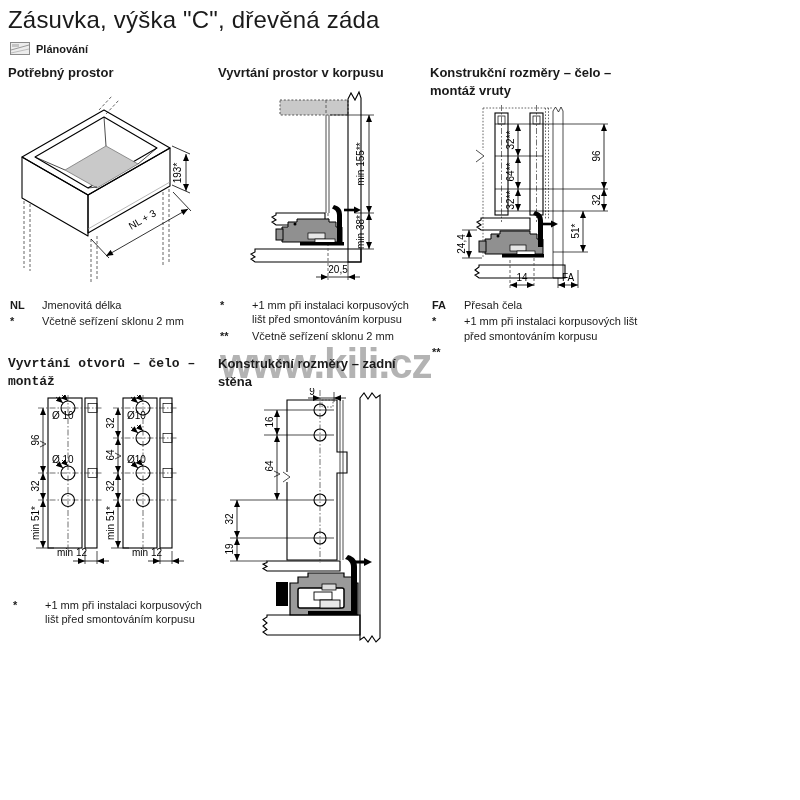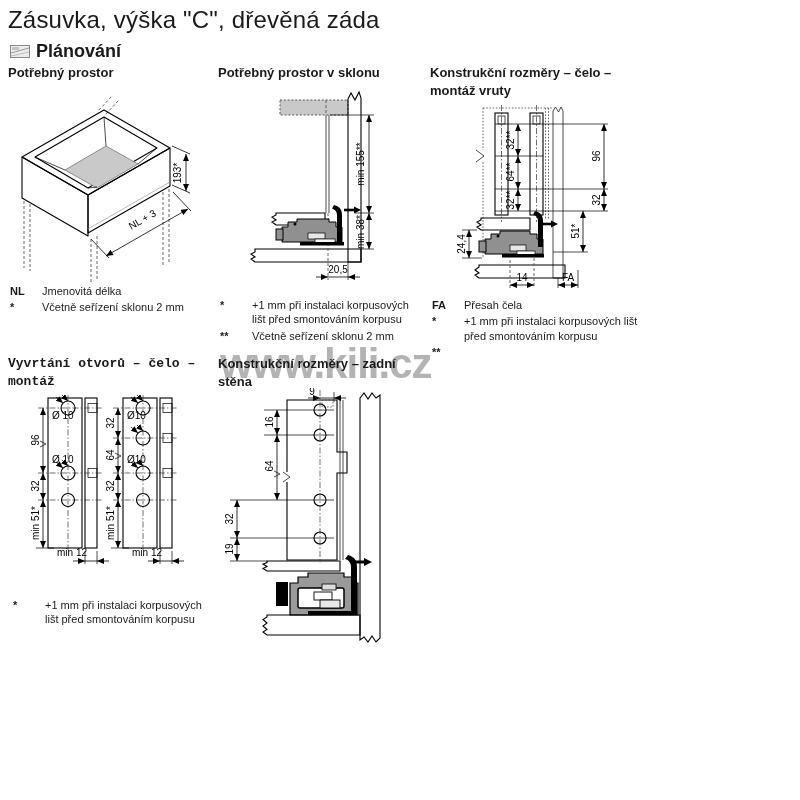--- a/index.html
+++ b/index.html
@@ -1,21 +1,21 @@
 <!DOCTYPE html>
 <html><head>
 <meta charset="utf-8">
 <style>
   html,body{margin:0;padding:0;background:#fff;}
   body{font-family:"Liberation Sans","DejaVu Sans",sans-serif;color:#1a1a1a;}
   #stage{position:relative;width:800px;height:800px;background:#fff;overflow:hidden;}
   .abs{position:absolute;}
   #page-title{left:8px;top:6px;font-size:24px;font-weight:400;letter-spacing:.2px;z-index:4;}
   #plan-row{left:10px;top:41px;display:flex;align-items:center;gap:6px;z-index:4;}
-  #plan-row .lbl{font-size:18px;font-weight:bold;}
+  #plan-row .lbl{font-size:11px;font-weight:bold;}
   .sec-h{font-size:13px;font-weight:bold;line-height:1.4;z-index:4;}
   .footnotes{display:grid;grid-template-columns:32px 1fr;row-gap:2px;font-size:11px;line-height:1.3;z-index:4;}
   .footnotes .sym{font-weight:bold;}
   #watermark{left:220px;top:340px;font-size:42px;font-weight:bold;color:#b3b3b3;letter-spacing:-1px;z-index:3;white-space:nowrap;}
   svg{z-index:1;}
   svg text{font-family:"Liberation Sans","DejaVu Sans",sans-serif;font-size:10px;fill:#000;}
   .thin{stroke:#000;stroke-width:.7;fill:none;}
   .med{stroke:#000;stroke-width:1.1;fill:none;}
   .dim{stroke:#000;stroke-width:.8;fill:none;}
   .dash{stroke:#555;stroke-width:.9;fill:none;stroke-dasharray:3,2;}
@@ -44,21 +44,21 @@
     <svg width="20" height="15">
       <rect x="0.5" y="1.5" width="19" height="12" fill="#ececec" stroke="#8a8a8a"></rect>
       <path d="M1,9 L19,4" stroke="#9a9a9a" stroke-width="1" fill="none"></path>
       <path d="M1,12 L19,8" stroke="#bdbdbd" stroke-width="1" fill="none"></path>
       <rect x="2" y="3" width="7" height="3" fill="#c4c4c4"></rect>
     </svg>
     <span class="lbl">Plánování</span>
   </div>
 
   <div class="abs sec-h" style="left:8px;top:64px;">Potřebný prostor</div>
-  <div class="abs sec-h" style="left:218px;top:64px;">Potřebný prostor v sklonu</div>
+  <div class="abs sec-h" style="left:218px;top:64px;">Vyvrtání prostor v korpusu</div>
   <div class="abs sec-h" style="left:430px;top:64px;width:230px;">
     <div>Konstrukční rozměry – čelo –</div>
     <div>montáž vruty</div>
   </div>
   <div class="abs sec-h" style="left:8px;top:355px;width:215px;font-family:Liberation Mono, monospace;">
     <div>Vyvrtání otvorů – čelo – montáž</div>
   </div>
   <div class="abs sec-h" style="left:218px;top:355px;width:180px;">
     <div>Konstrukční rozměry – zadní</div>
     <div>stěna</div>
@@ -348,21 +348,21 @@
       <rect x="86" y="223" width="46" height="4" fill="#000" stroke="none"></rect>
       <path d="M126,167 c7,2 9,6 9,12 v48 h-6 v-48 c0,-4 -2,-7 -6,-8 z" fill="#000" stroke="none"></path>
     </g>
     <g>
       <line x1="130" y1="174" x2="142" y2="174" stroke="#000" stroke-width="3"></line>
       <polygon points="142,170 150,174 142,178" fill="#000"></polygon>
     </g>
     <path d="M45,227 H138 V247 H45 L41,244 45,241.5 41,238 45,235 41,231.5 45,229 Z" fill="#c9c9c9" class="med"></path>
   </svg>
 
-  <div class="abs footnotes" style="left:10px;top:284px;width:200px;">
+  <div class="abs footnotes" style="left:10px;top:298px;width:200px;">
     <span class="sym">NL</span>
     <span>Jmenovitá délka</span>
     <span class="sym">*</span>
     <span>Včetně seřízení sklonu 2 mm</span>
   </div>
 
   <div class="abs footnotes" style="left:220px;top:298px;width:200px;">
     <span class="sym">*</span>
     <span>+1 mm při instalaci korpusových lišt před smontováním korpusu</span>
     <span class="sym">**</span>

